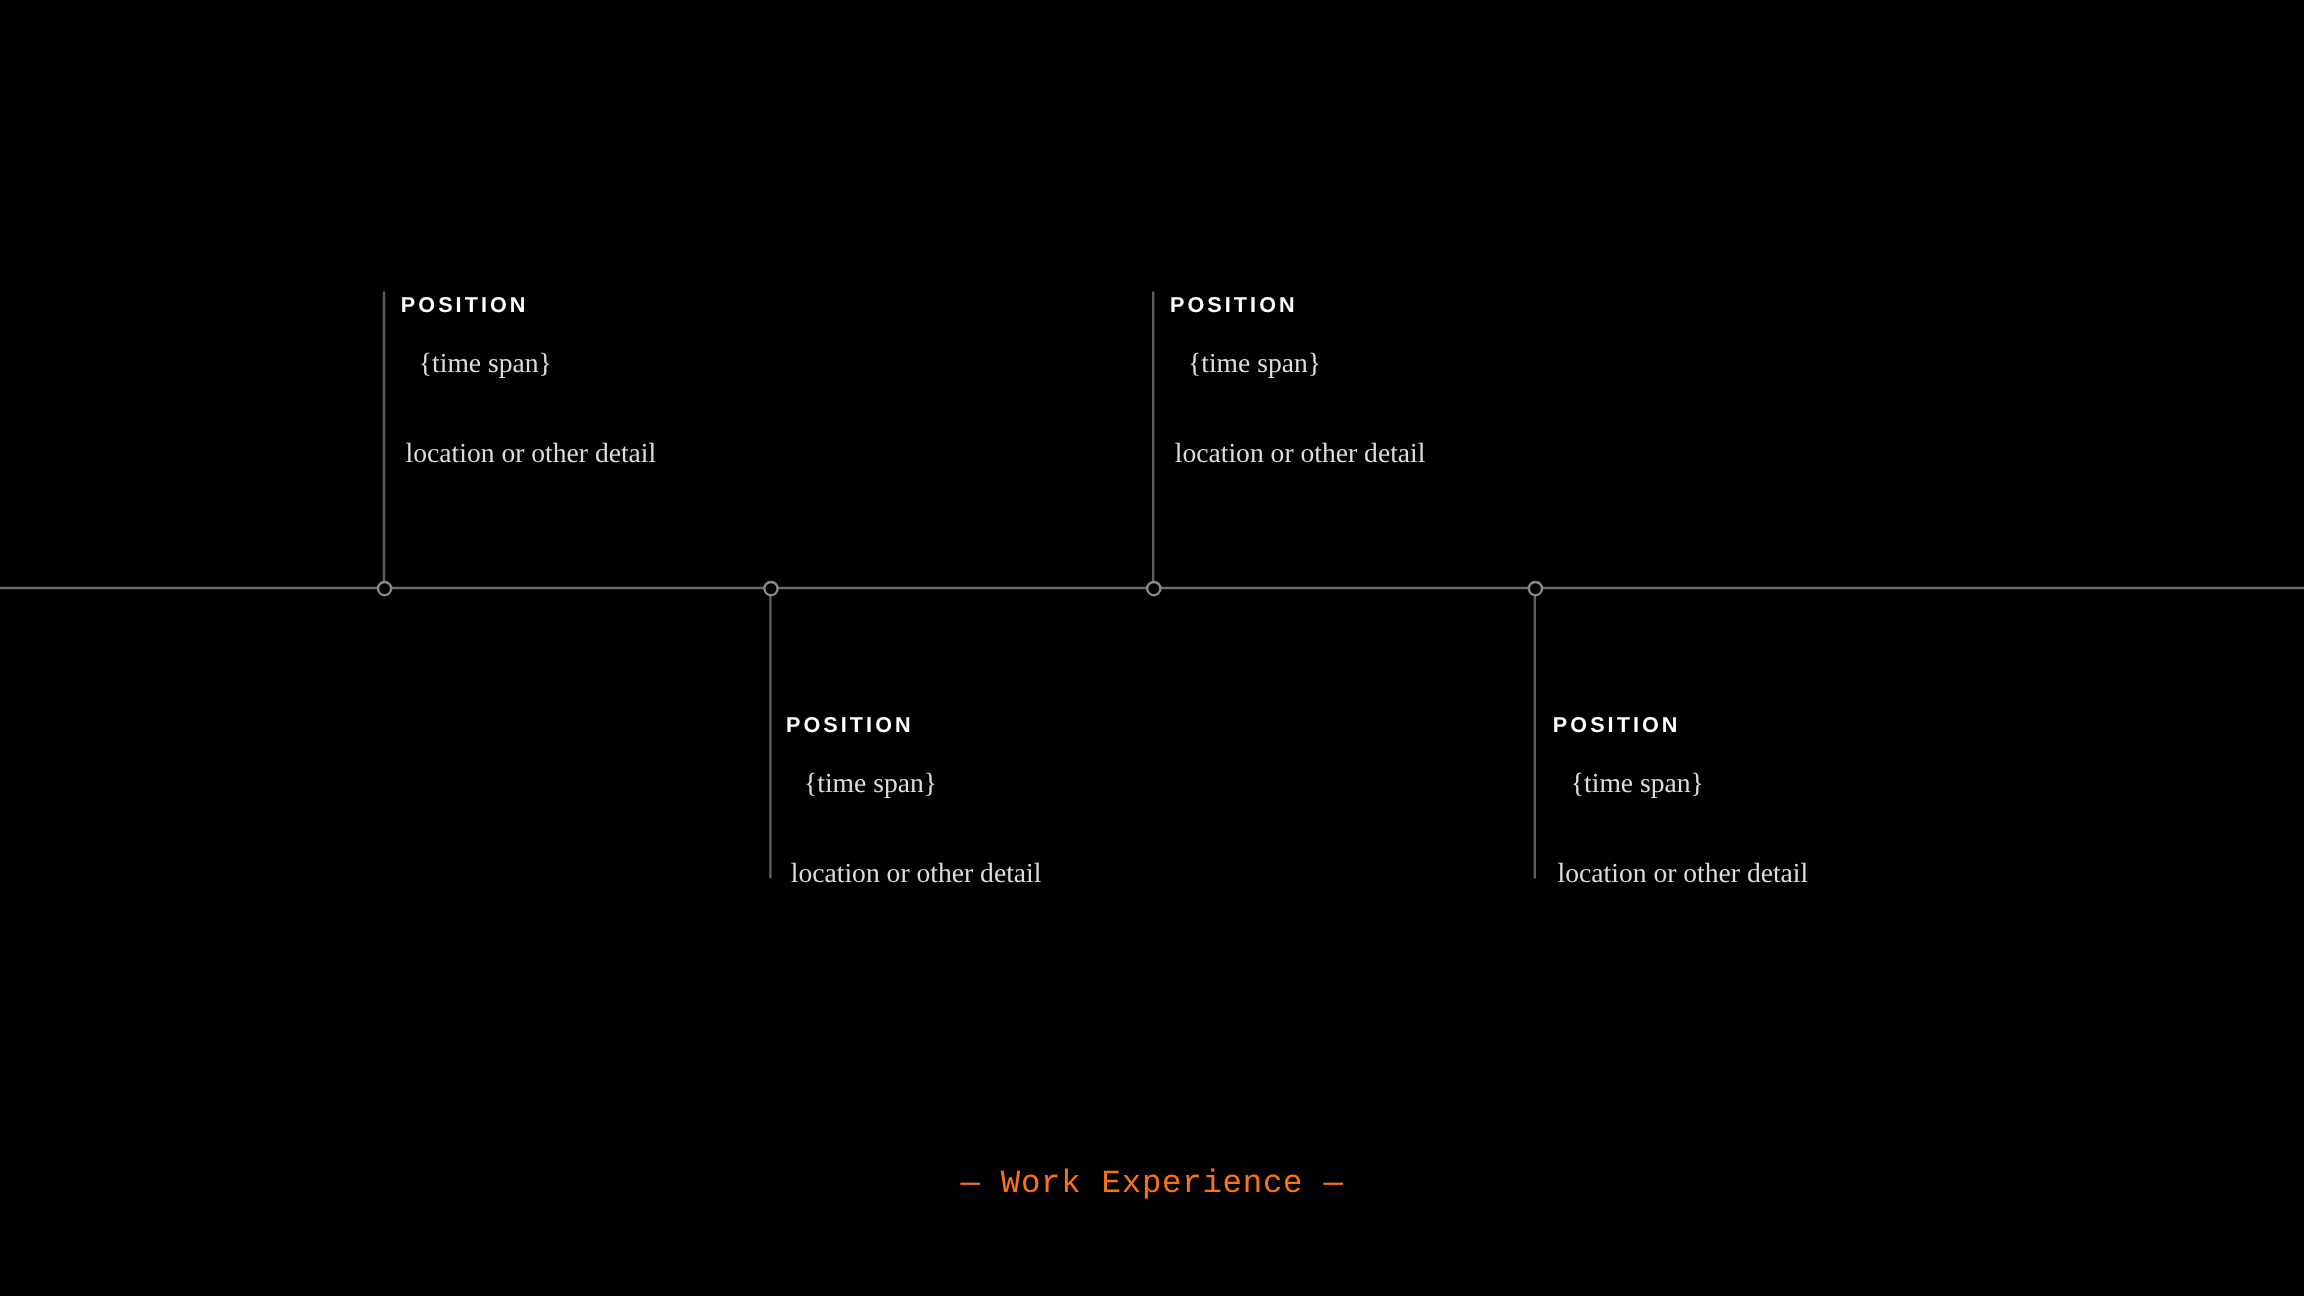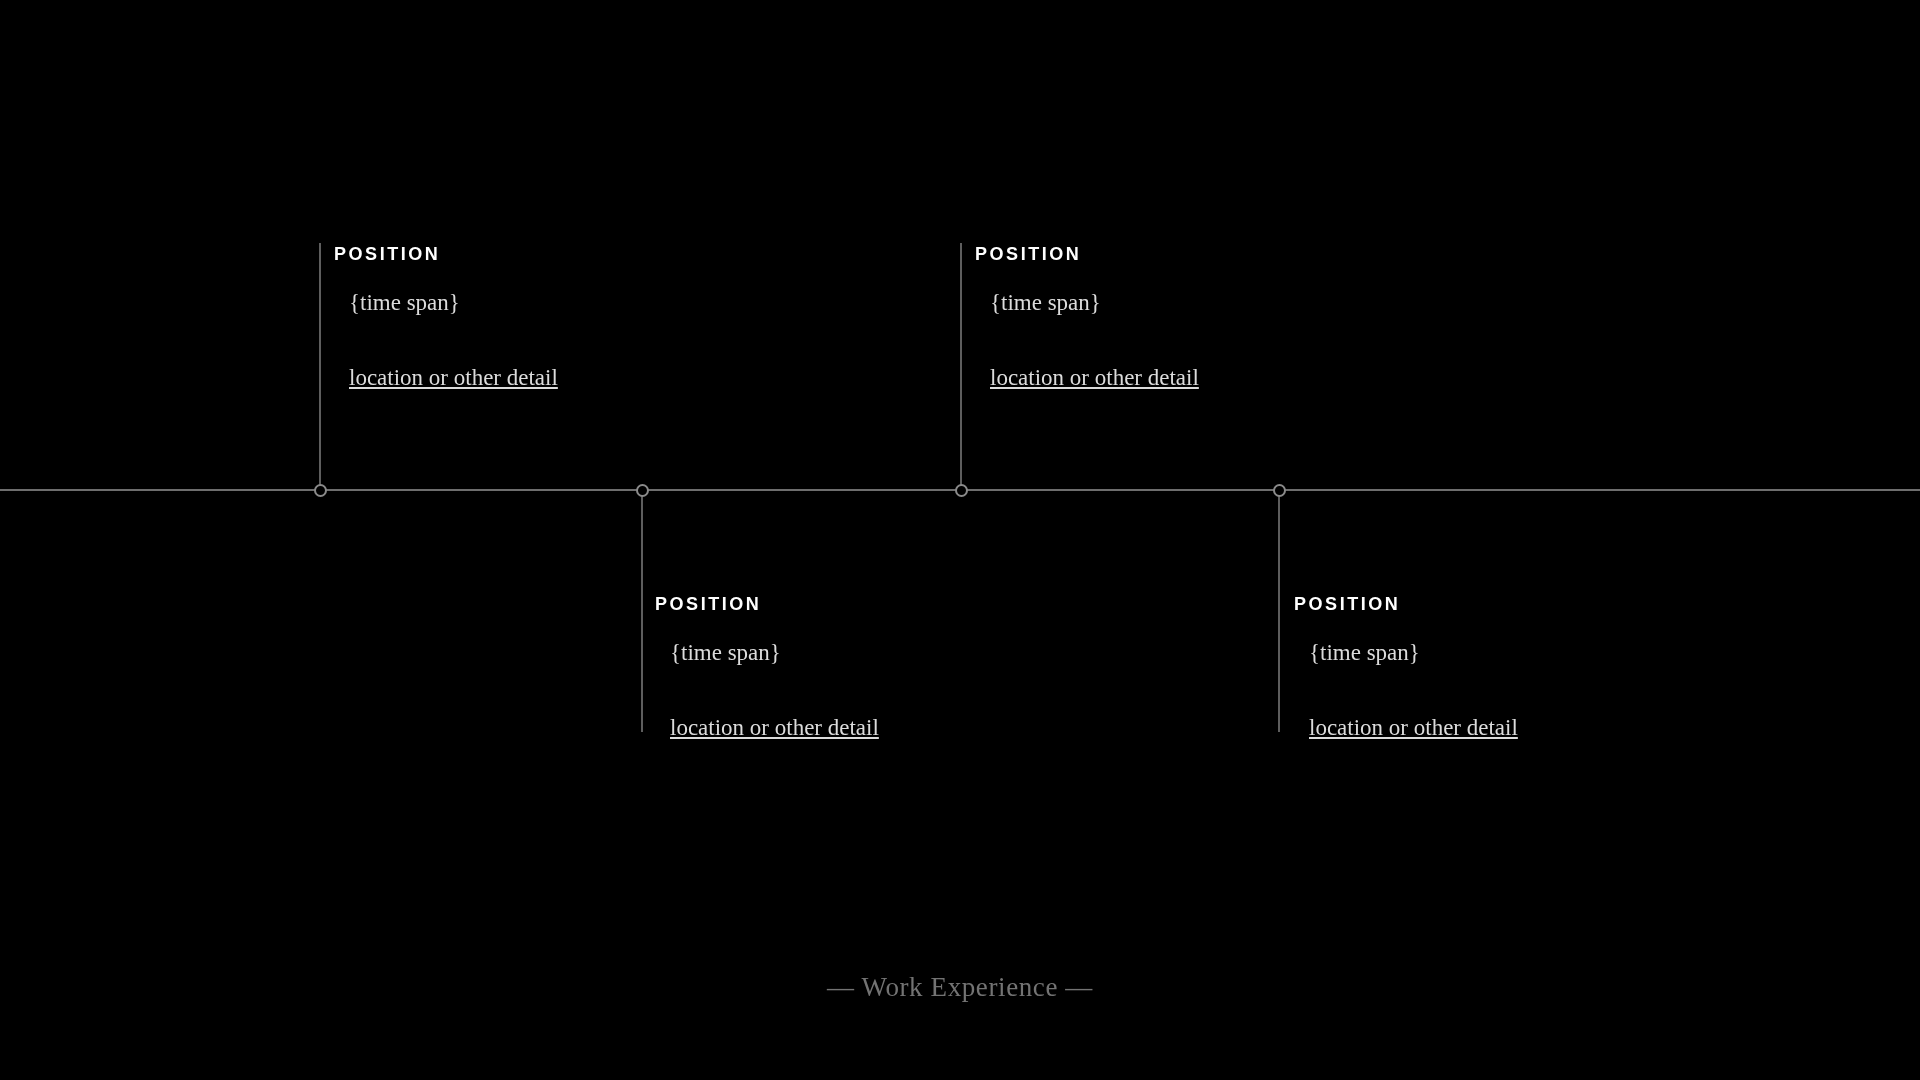--- a/index.html
+++ b/index.html
@@ -77,23 +77,22 @@
     color: #dcdcdc;
     line-height: 30px;
     margin: 15px;
     padding-top: 8px;
   }
   .entry-detail {
     font-family: "Liberation Serif", serif;
     font-size: 23px;
     color: #dcdcdc;
     line-height: 30px;
-    margin: 15px;
+    margin: 4px;
     padding-top: 30px;
-    text-decoration: underline;
   }
 
   
   .caption {
     position: absolute;
     left: 0;
     width: 1920px;
     top: 972px;
     text-align: center;
     font-family: "Liberation Serif", serif;
@@ -134,15 +133,15 @@
       </div>
       <div class="stem" style="left: 1278px; top: 493px; height: 239px; background: rgb(94, 94, 94);"></div>
       <div class="node-marker" style="left: 1272.5px; top: 483.5px; border-color: rgb(138, 138, 138);"></div>
       <div class="entry" style="left: 1294px; top: 593px;">
         <div class="entry-title">POSITION</div>
         <div class="entry-span">{time span}</div>
         <div class="entry-detail">location or other detail</div>
       </div>
     </div>
 
-  <div class="caption" style="color: #737373;">— Work Experience —</div>
+  <div class="caption" style="color: #f97316; font-family: Liberation Mono, monospace;">— Work Experience —</div>
 
 </div>
 
 </body></html>

